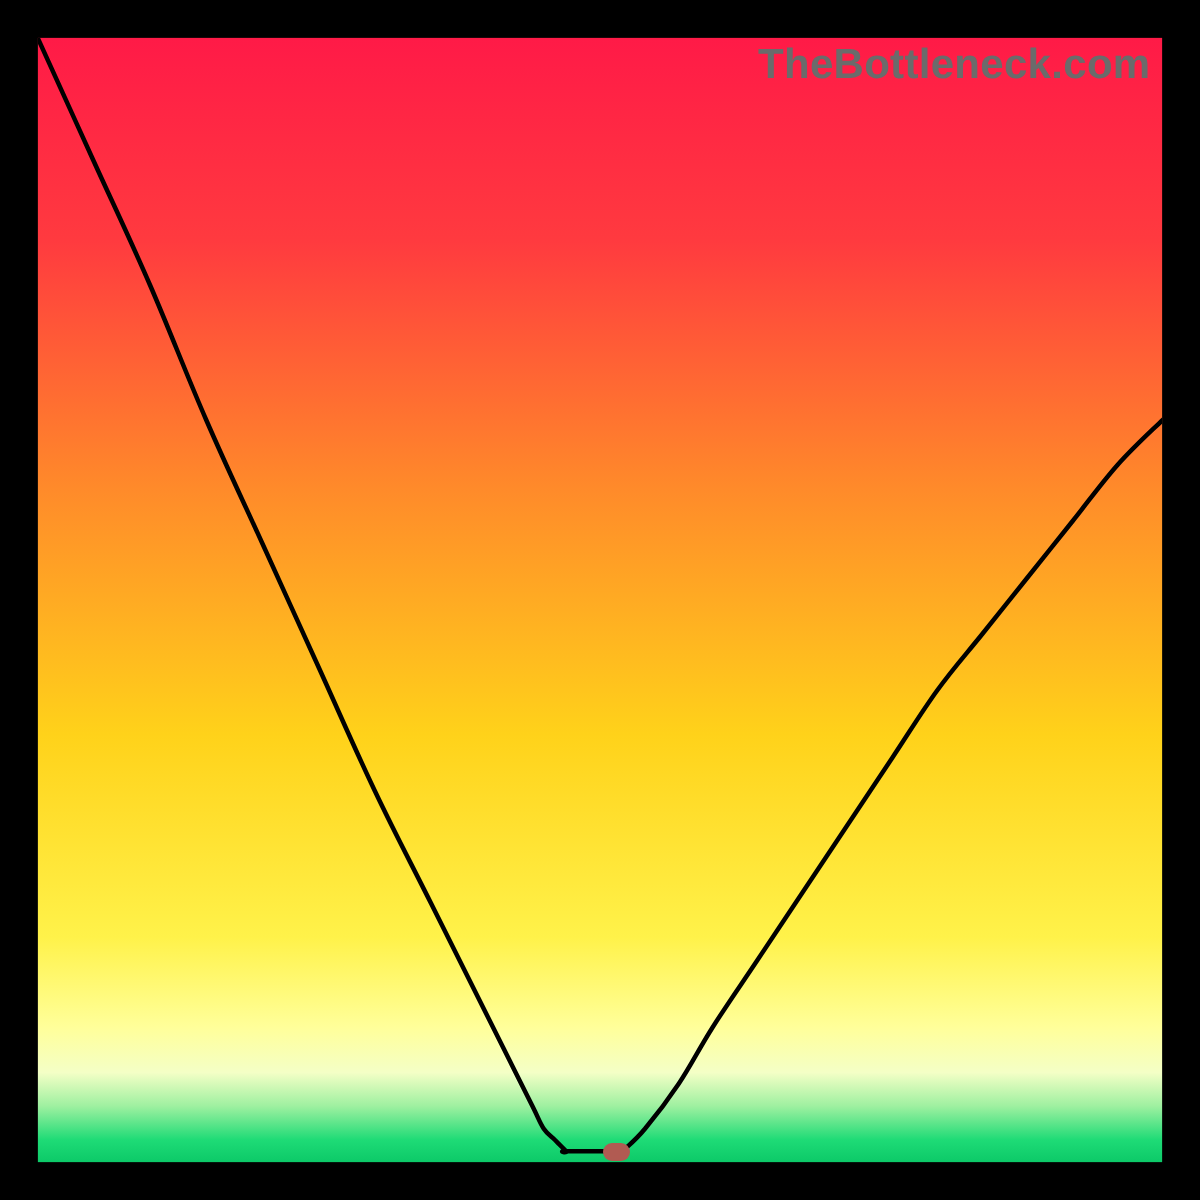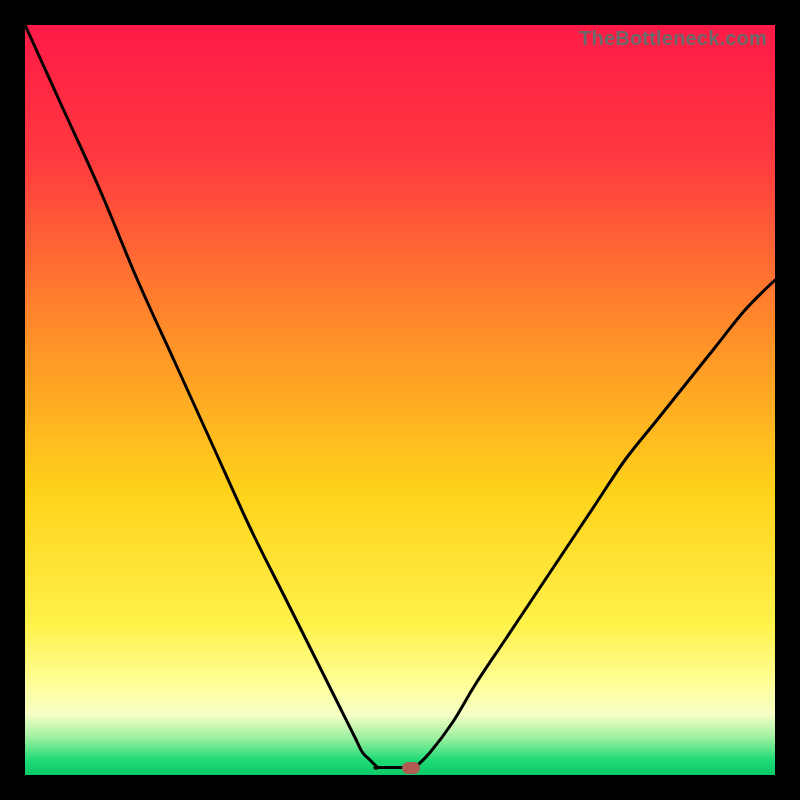--- a/index.html
+++ b/index.html
@@ -31,21 +31,21 @@
     position: absolute;
     left: 0;
     top: 0;
     width: 100%;
     height: 100%;
   }
   .watermark {
     position: absolute;
     top: 2px;
     right: 8px;
-    font-size: 20px;
+    font-size: 28px;
     font-weight: 600;
     color: #6b6b6b;
     letter-spacing: 0.2px;
     user-select: none;
   }
   svg.curve-layer {
     position: absolute;
     left: 0;
     top: 0;
     width: 100%;

